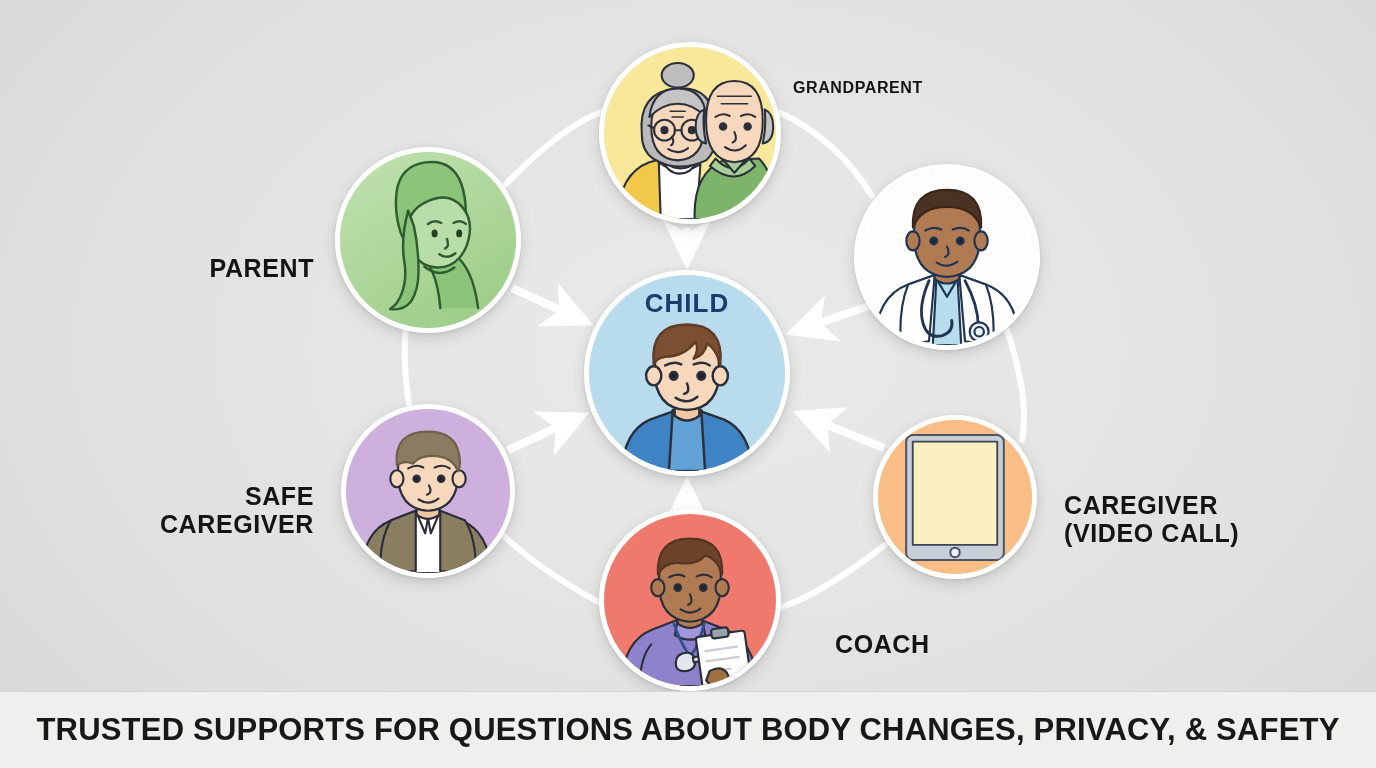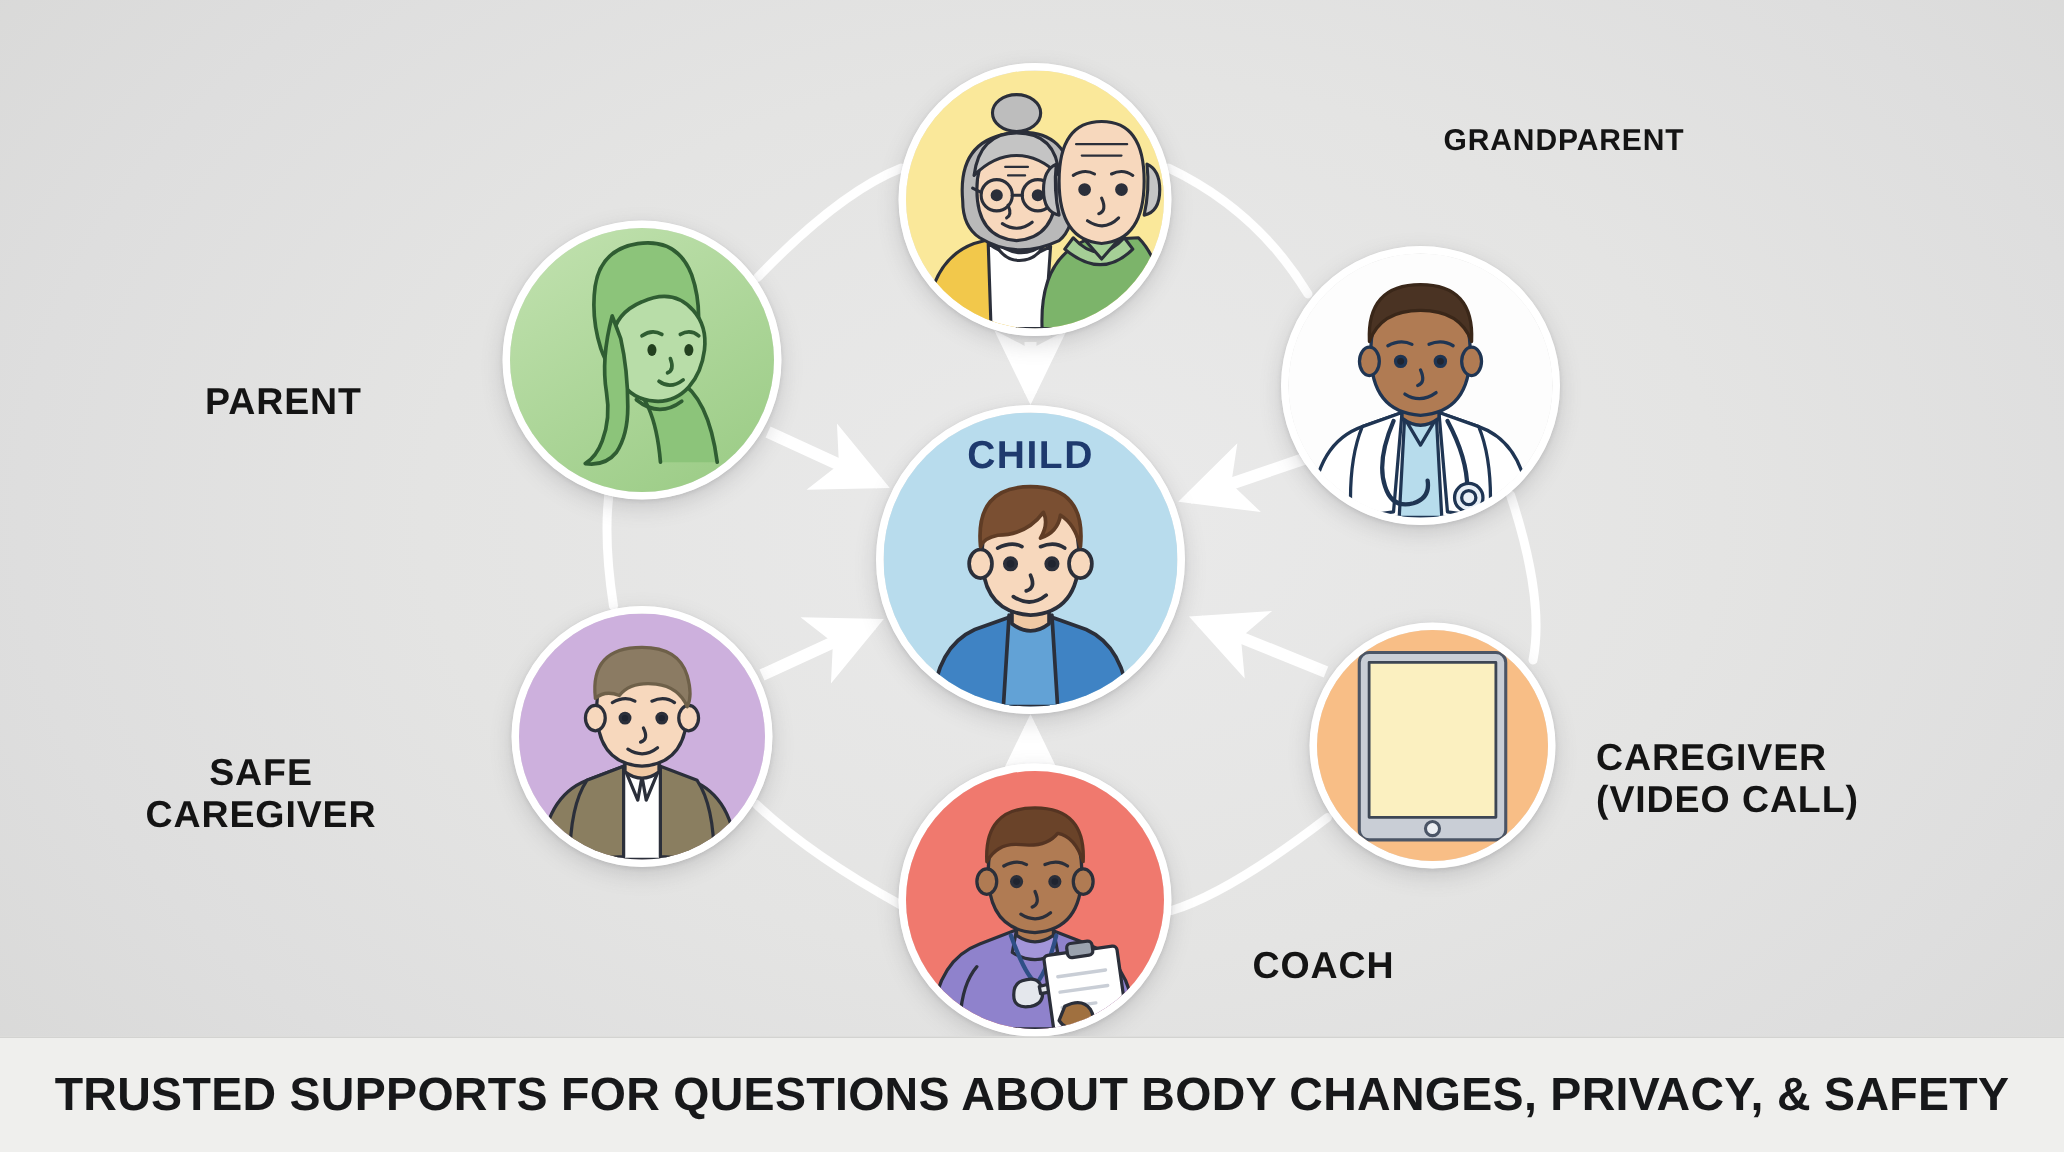--- a/index.html
+++ b/index.html
@@ -37,21 +37,21 @@
   .node svg { display: block; width: 100%; height: 100%; }
   .label {
     position: absolute;
     font-weight: bold;
     letter-spacing: 0.6px;
     color: #141414;
     line-height: 1.12;
     white-space: pre-line;
   }
   .label.right { text-align: left; }
-  .label.left  { text-align: center; }
+  .label.left  { text-align: right; }
   .label.navy { color: #1d3f6e; }
   #caption-bar {
     position: absolute;
     left: 0;
     bottom: 0;
     width: 1376px;
     height: 76px;
     background: #efefed;
     border-top: 1px solid #d3d3d1;
     display: flex;
@@ -171,21 +171,21 @@
         <circle cx="126" cy="84" r="3.4" fill="#2b2f3a"></circle>
         <circle cx="152" cy="84" r="3.4" fill="#2b2f3a"></circle>
         <path d="M118 74 q8 -5 15 -1" fill="none"></path>
         <path d="M145 73 q8 -4 15 1" fill="none"></path>
         <path d="M138 90 q4 9 -2 11" fill="none"></path>
         <path d="M128 106 q12 8 22 -2" fill="none"></path>
         <path d="M120 52 h36 M124 60 h28" fill="none" stroke-width="1.6"></path>
       </g>
     </svg>
   </div>
-  <div class="label right" style="left:793px; top:61px; width:330px; font-size:20px;text-align:right;">
+  <div class="label right" style="left:793px; top:61px; width:330px; font-size:16px;">
     <span>GRANDPARENT</span>
   </div>
 
   <div class="node" id="node-doctor" style="left:854px; top:164px; width:186px; height:186px;">
     <svg viewBox="0 0 186 186">
       <rect width="186" height="186" fill="#fdfdfd"></rect>
       <g stroke="#1f3553" stroke-width="2.3" stroke-linecap="round" stroke-linejoin="round">
 
         <path d="M16 186 q2 -52 36 -64 l28 -10 h26 l28 10 q34 12 36 64 z" fill="#ffffff"></path>
         <path d="M82 112 q11 12 22 0 l4 74 h-30 z" fill="#b7dcec"></path>
@@ -303,21 +303,21 @@
         <path d="M54 60 q-4 -36 33 -36 q26 0 32 20 q4 14 0 22 q-6 -14 -22 -16 q-18 -2 -26 8 q-10 -4 -17 2 z" fill="#8b7b63" stroke="#6e6049"></path>
         <circle cx="75" cy="74" r="3.4" fill="#1f2430"></circle>
         <circle cx="101" cy="74" r="3.4" fill="#1f2430"></circle>
         <path d="M66 63 q9 -5 16 -1" fill="none"></path>
         <path d="M94 62 q9 -4 16 1" fill="none"></path>
         <path d="M88 81 q4 8 -2 10" fill="none"></path>
         <path d="M77 96 q11 7 21 -1" fill="none"></path>
       </g>
     </svg>
   </div>
-  <div class="label left" style="left:34px; top:473px; width:280px; font-size:25px;">
+  <div class="label left" style="left:34px; top:454px; width:280px; font-size:25px;">
     <span>SAFE
 CAREGIVER</span>
   </div>
 
   <div class="node" id="node-child" style="left:584px; top:270px; width:206px; height:206px;">
     <svg viewBox="0 0 206 206">
       <rect width="206" height="206" fill="#b8dced"></rect>
       <g stroke="#2b2f3a" stroke-width="2.6" stroke-linecap="round" stroke-linejoin="round">
         <path d="M34 206 q3 -42 30 -54 l28 -10 h22 l28 10 q27 12 30 54 z" fill="#3f83c4"></path>
         <path d="M88 142 q15 12 30 0 l4 64 h-38 z" fill="#62a2d6"></path>

